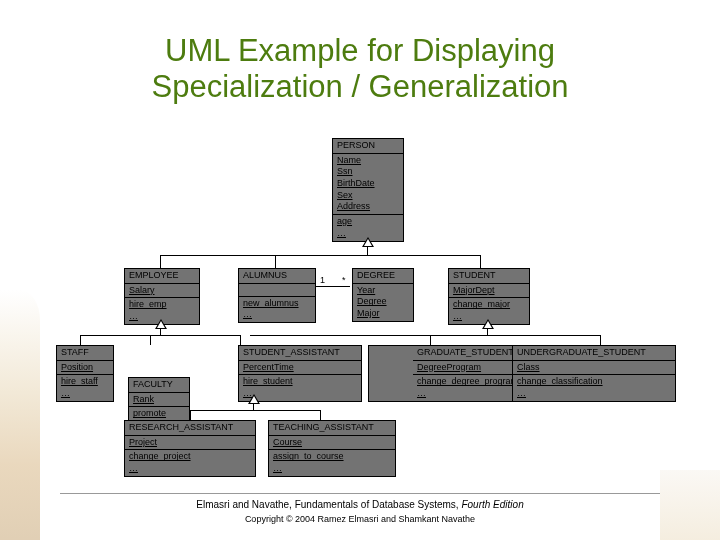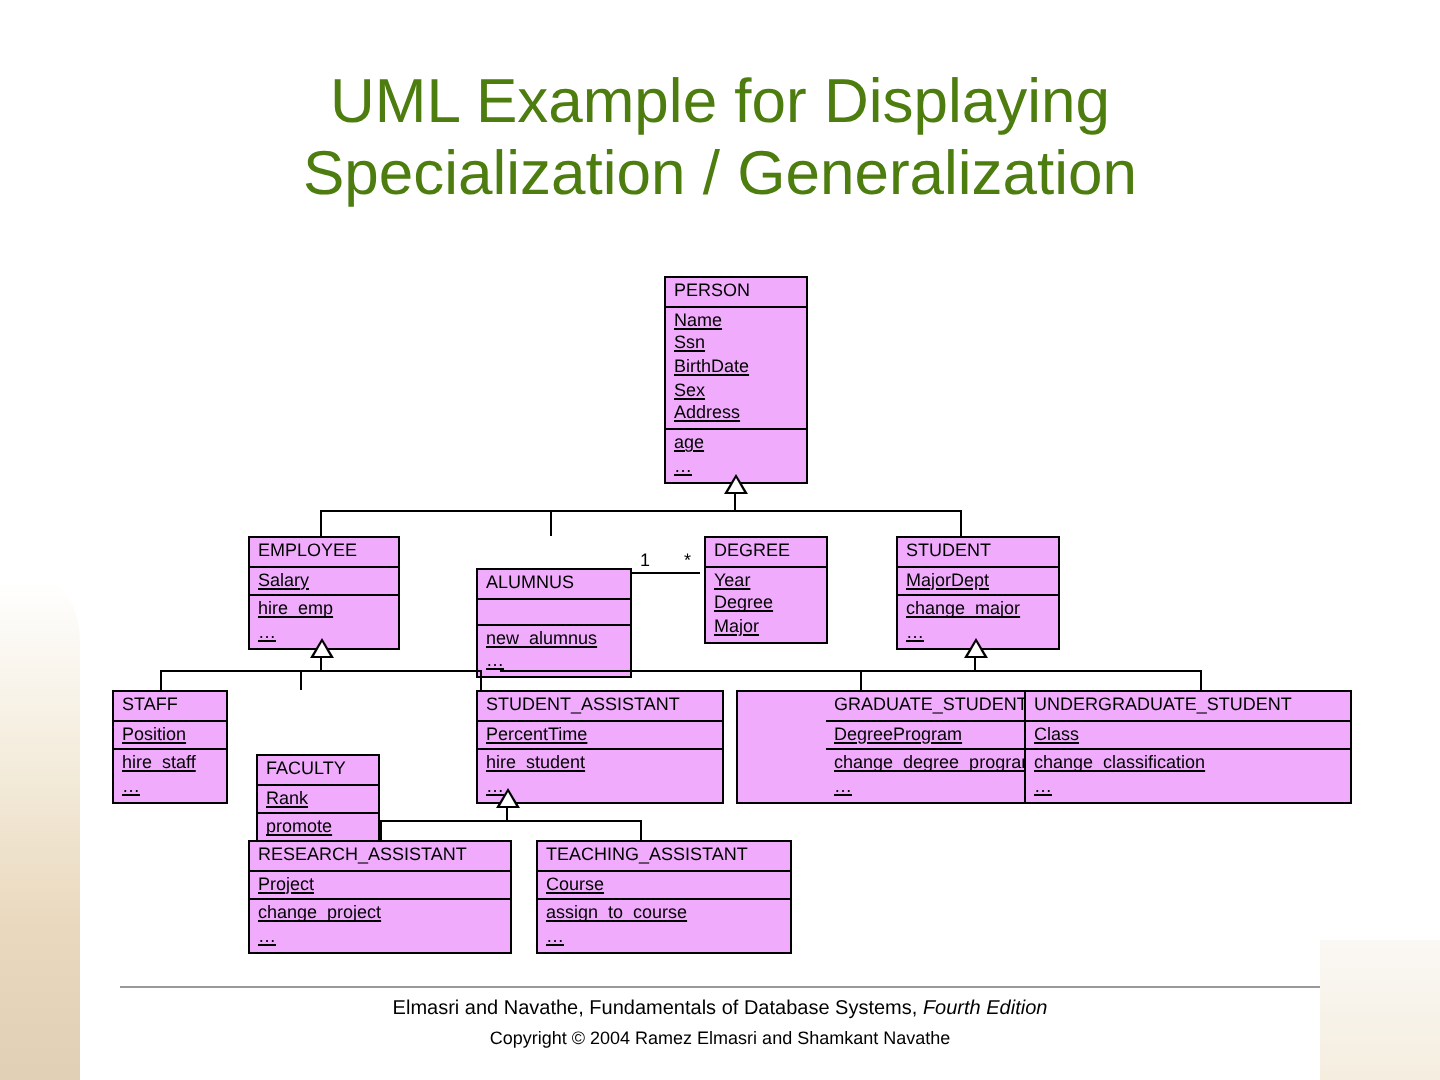--- a/index.html
+++ b/index.html
@@ -1,18 +1,18 @@
 <!DOCTYPE html>
 <html><head>
 <meta charset="utf-8">
 <style>
   html,body{margin:0;padding:0;background:#fff;font-family:Arial,Helvetica,sans-serif;}
   .slide{position:relative;width:720px;height:540px;overflow:hidden;}
   .title{position:absolute;top:33px;left:0;width:720px;text-align:center;font-size:31px;color:#4d7c0f;}
-  .cls{position:absolute;border:1px solid #000;background:#f0abfc;font-size:9px;line-height:1.3;}
+  .cls{position:absolute;border:1px solid #000;background:#737373;font-size:9px;line-height:1.3;}
   .cls .h{border-bottom:1px solid #000;padding:1px 4px;font-weight:normal;white-space:nowrap;}
   .cls .b{border-bottom:1px solid #000;padding:1px 4px;white-space:pre;text-decoration:underline;}
   .cls .b:last-child{border-bottom:none;}
   
   .gen{position:absolute;width:12px;height:10px;}
   .gen::before{content:"";position:absolute;left:0;top:0;width:0;height:0;border-left:6px solid transparent;border-right:6px solid transparent;border-bottom:10px solid #000;}
   .gen::after{content:"";position:absolute;left:2px;top:2px;width:0;height:0;border-left:4px solid transparent;border-right:4px solid transparent;border-bottom:7px solid #fff;}
   .ln{position:absolute;background:#000;}
   .mult{position:absolute;font-size:9px;}
   .credit{position:absolute;bottom:30px;left:0;width:720px;text-align:center;font-size:10px;font-style:normal;}
@@ -51,21 +51,21 @@
   <div class="ln" style="left:160px;top:255px;width:1px;height:13px;"></div>
   <div class="ln" style="left:275px;top:255px;width:1px;height:13px;"></div>
   <div class="ln" style="left:480px;top:255px;width:1px;height:13px;"></div>
 
   <div class="cls" style="left:124px;top:268px;width:74px;">
     <div class="h">EMPLOYEE</div>
     <div class="b">Salary</div>
     <div class="b">hire_emp
 …</div>
   </div>
-  <div class="cls" style="left:238px;top:268px;width:76px;margin-top:16px;">
+  <div class="cls" style="left:238px;top:268px;width:76px;">
     <div class="h">ALUMNUS</div>
     <div class="b" style="min-height:10px;"></div>
     <div class="b">new_alumnus
 …</div>
   </div>
   <div class="cls" style="left:352px;top:268px;width:60px;">
     <div class="h">DEGREE</div>
     <div class="b">Year
 Degree
 Major</div>

